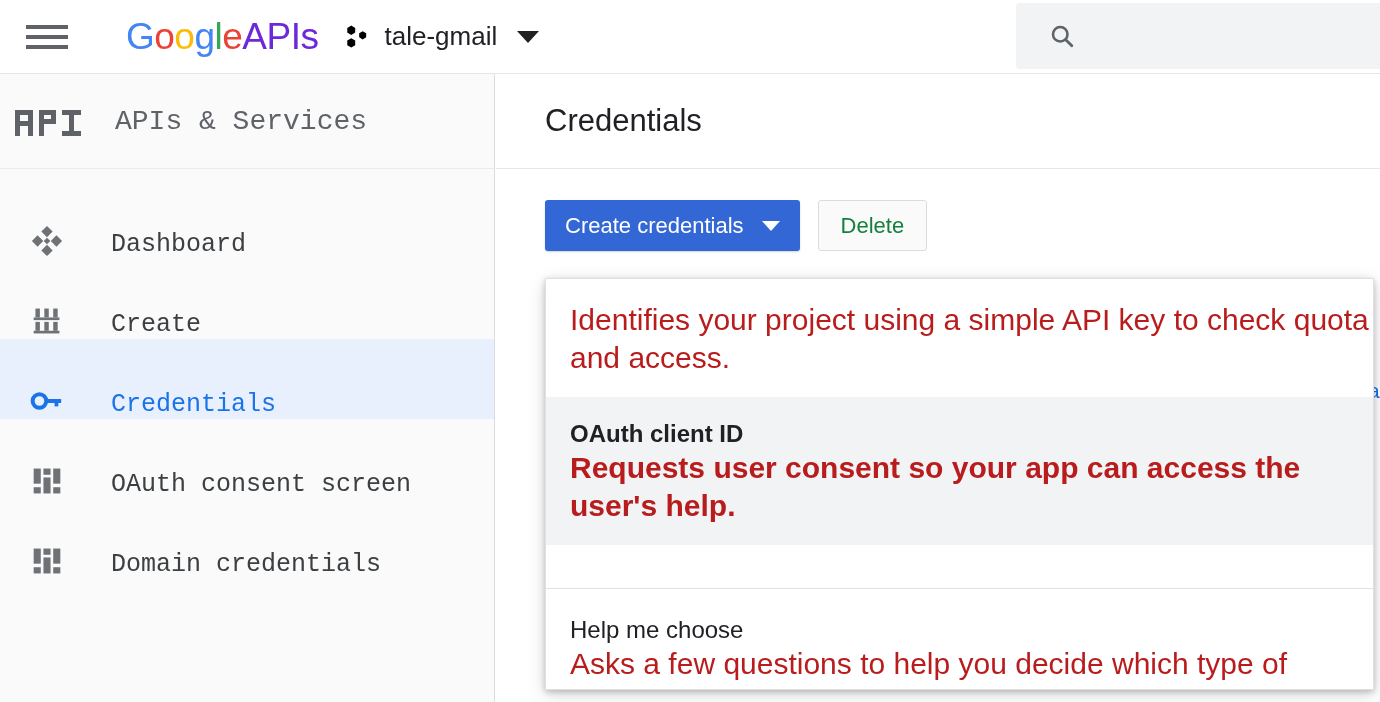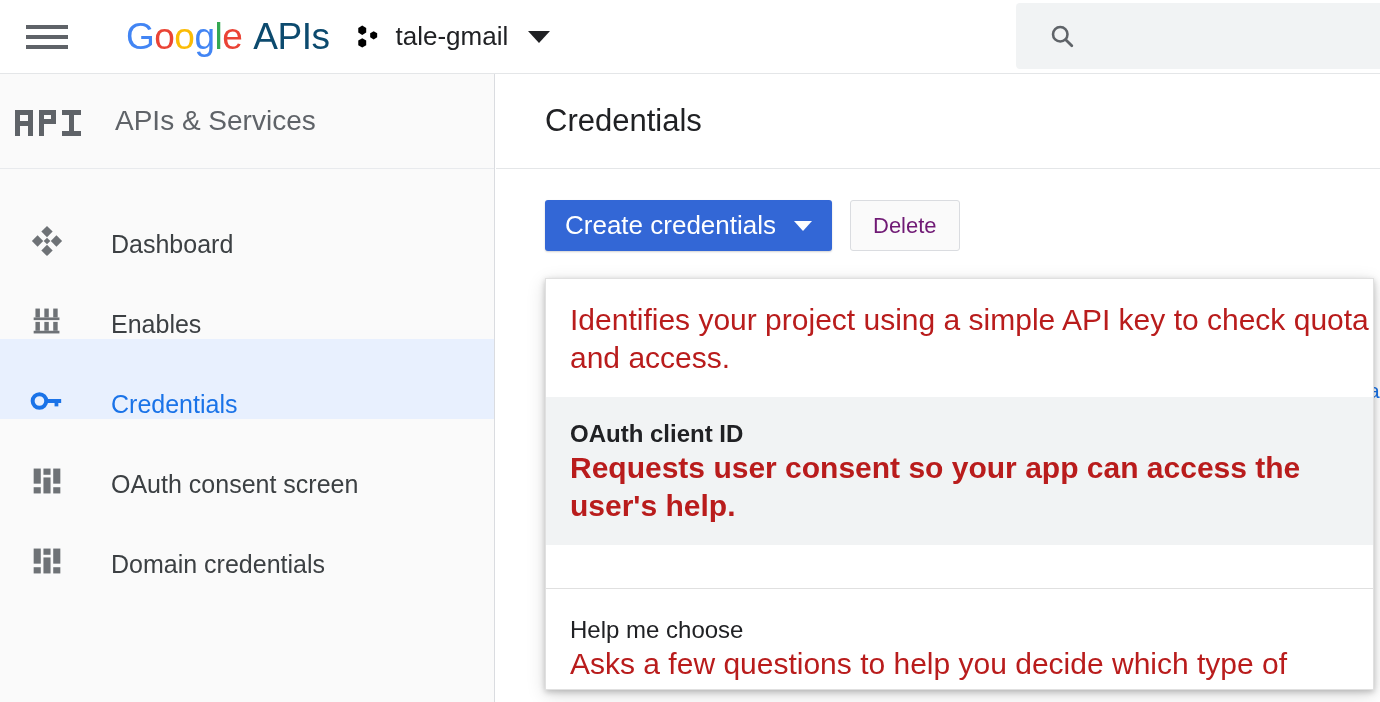--- a/index.html
+++ b/index.html
@@ -31,21 +31,21 @@
     margin-left: 57px;
     font-size: 37px;
     letter-spacing: -0.5px;
     white-space: nowrap;
     line-height: 1;
     display: flex; align-items: baseline;
   }
   .brand .g1 { color:#4285f4; } .brand .o1 { color:#ea4335; }
   .brand .o2 { color:#fbbc05; } .brand .g2 { color:#4285f4; }
   .brand .l  { color:#34a853; } .brand .e  { color:#ea4335; }
-  .brand .apis { color:#0c4a6e; margin-left: 11px; }
+  .brand .apis { color:#6d28d9; }
 
   .proj-sel {
     display: flex; align-items: center;
     margin-left: 26px; cursor: pointer;
     height: 48px;
     justify-content: space-between;
   }
   .proj-icon { width: 28px; height: 28px; margin-right: 12px; flex:none; }
   .proj-name { font-size: 26px; color: #202124; white-space: nowrap; }
   .proj-caret {
@@ -70,20 +70,21 @@
     font-family: inherit; font-size: 19px; color: #3c4043;
     margin-left: 18px; width: 280px;
   }
 
   
   .sidebar {
     position: absolute; left: 0; top: 74px;
     width: 495px; height: 628px;
     background: #fafafa;
     border-right: 1px solid #dadce0;
+    font-family: Liberation Mono, monospace;
   }
   .side-head {
     height: 95px;
     display: flex; align-items: center;
     border-bottom: 1px solid #e8eaed;
     background: #fafafa;
   }
   .api-logo {
     margin-left: 14px; width: 72px; height: 38px; flex:none;
   }
@@ -128,39 +129,39 @@
 
   .toolbar {
     position: absolute; top: 126px; left: 49px;
     display: flex; align-items: center;
   }
   .btn-create {
     height: 51px;
     background: #3367d6;
     border: none; border-radius: 3px;
     color: #fff;
-    font-family: inherit; font-size: 26px;
+    font-family: inherit; font-size: 22px;
     padding: 0 20px 0 20px;
     display: flex; align-items: center; gap: 18px;
     cursor: pointer;
     box-shadow: 0 1px 2px rgba(0,0,0,.18);
   }
   .btn-create .caret {
     width: 0; height: 0;
     border-left: 9px solid transparent;
     border-right: 9px solid transparent;
     border-top: 10px solid #fff;
   }
   .btn-delete {
     height: 51px;
     margin-left: 18px;
     background: #fafafa;
     border: 1px solid #dadce0;
     border-radius: 3px;
-    color: #701a75;
+    color: #15803d;
     font-family: inherit; font-size: 22px;
     padding: 0 22px;
     cursor: default;
   }
 
   
   .bg-link {
     position: absolute; top: 305px; right: 0;
     font-size: 21px; color: #1a73e8;
     white-space: nowrap;
@@ -278,21 +279,21 @@
             <rect x="15" y="4" width="5" height="10"></rect>
             <rect x="25" y="4" width="5" height="10"></rect>
             <rect x="3" y="14" width="29" height="3"></rect>
             <rect x="5" y="19" width="5" height="10"></rect>
             <rect x="15" y="19" width="5" height="10"></rect>
             <rect x="25" y="19" width="5" height="10"></rect>
             <rect x="3" y="29" width="29" height="3"></rect>
           </g>
         </svg>
       </span>
-      <span class="lbl">Enables</span>
+      <span class="lbl">Create</span>
     </div>
 
     <div class="nav-item active">
       <span class="ic">
         <svg viewBox="0 0 36 36" width="34" height="34">
           <circle cx="10" cy="18" r="7.2" fill="none" stroke="#1a73e8" stroke-width="4.2"></circle>
           <rect x="16" y="15.9" width="17" height="4.2" fill="#1a73e8"></rect>
           <rect x="26" y="19.5" width="4" height="4.2" fill="#1a73e8"></rect>
         </svg>
       </span>

